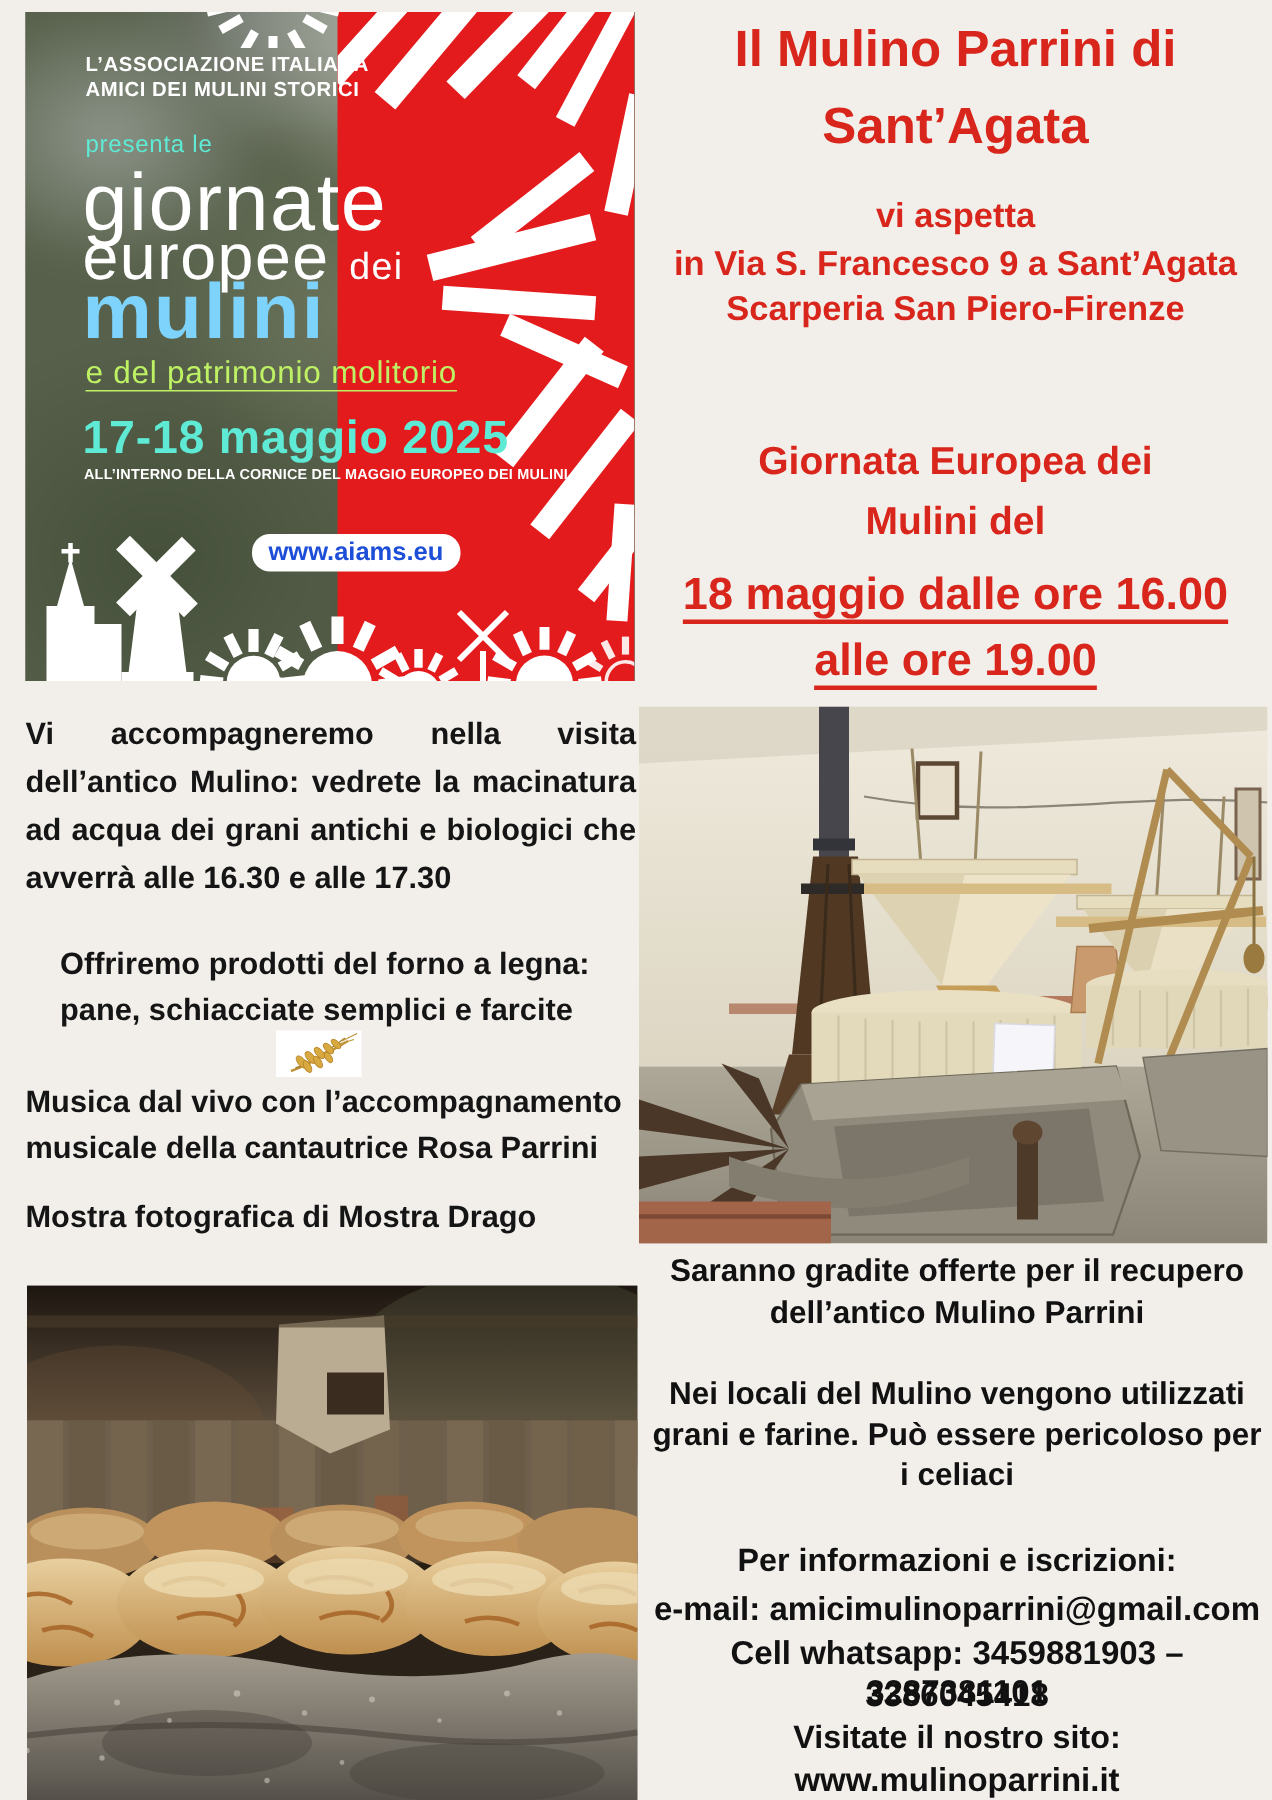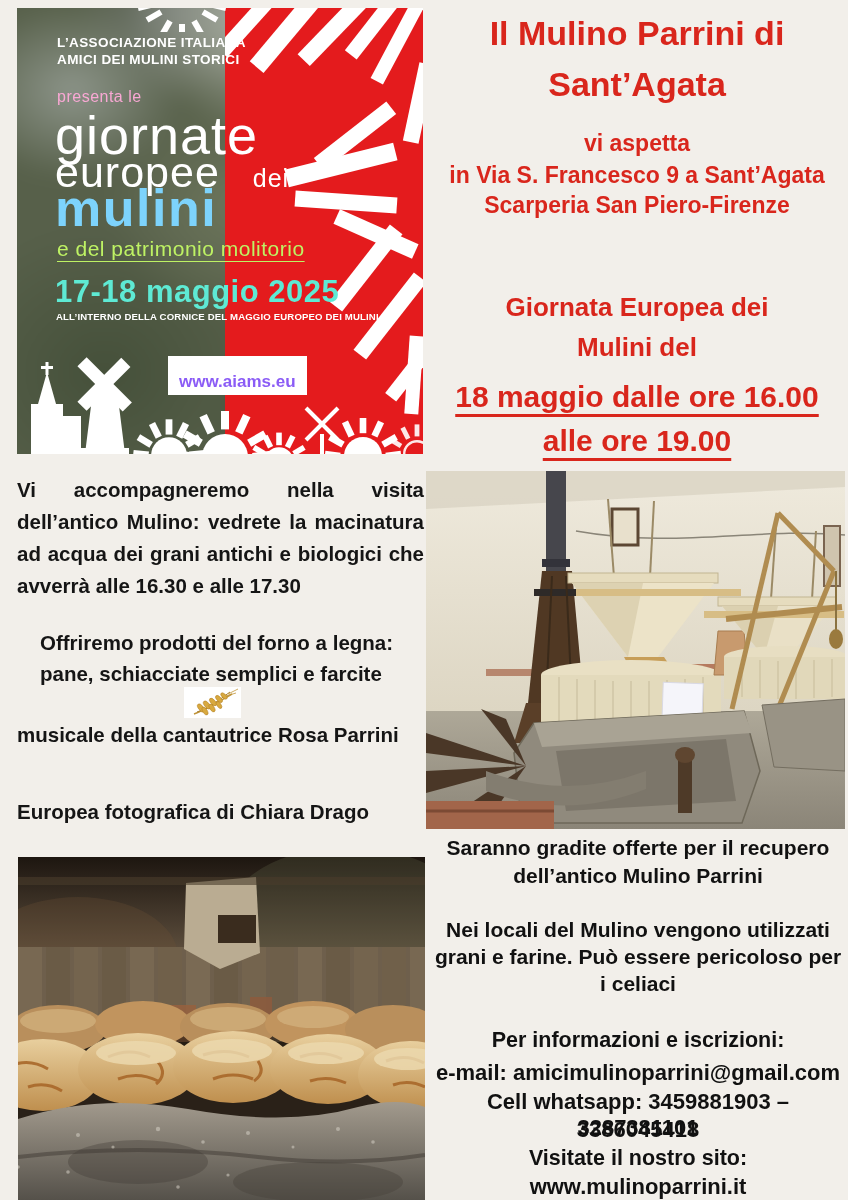--- a/index.html
+++ b/index.html
@@ -16,31 +16,31 @@
       radial-gradient(190px 150px at 18% 22%, #8d958a 0%, rgba(141,149,138,0) 60%),
       radial-gradient(150px 130px at 40% 6%, #6f756e 0%, rgba(111,117,110,0) 65%),
       radial-gradient(230px 190px at 55% 45%, #6d765c 0%, rgba(109,118,92,0) 60%),
       radial-gradient(260px 230px at 25% 78%, #45503a 0%, rgba(69,80,58,0) 65%),
       radial-gradient(220px 170px at 75% 88%, #3d4932 0%, rgba(61,73,50,0) 60%),
       radial-gradient(160px 140px at 90% 55%, #5d6849 0%, rgba(93,104,73,0) 60%);}
   .poster-red{position:absolute;left:208px;top:0;right:0;bottom:0;background:#e41b1d;overflow:hidden;}
   .poster-red svg{position:absolute;inset:0;}
   .assoc{left:40px;top:26px;color:#fff;font-weight:bold;font-size:13.5px;line-height:17px;
          letter-spacing:.4px;}
-  .presenta{left:40px;top:80px;color:#f9a8d4;font-size:16px;font-weight:300;letter-spacing:.5px;}
+  .presenta{left:40px;top:80px;color:#5eead4;font-size:16px;font-weight:300;letter-spacing:.5px;}
   .giornate{left:38px;top:96px;color:#fff;font-size:54px;font-weight:300;letter-spacing:1px;}
   .europee{left:38px;top:140px;color:#fff;font-size:43px;font-weight:300;letter-spacing:1px;}
-  .europee .small{font-size:25px;font-weight:300;margin-left:20px;}
+  .europee .small{font-size:25px;font-weight:300;}
   .mulini{left:38px;top:170px;color:#7dd3fc;font-size:52px;font-weight:800;letter-spacing:1.5px;}
   .patrimonio{left:40px;top:229px;color:#bef264;font-size:21px;font-weight:300;letter-spacing:.5px;
       text-decoration:underline;text-decoration-thickness:1px;text-underline-offset:5px;}
   .pdate{left:38px;top:266px;color:#5eead4;font-size:31px;font-weight:bold;letter-spacing:.5px;}
   .pdatesub{left:39px;top:303px;color:#fff;font-size:9.6px;font-weight:bold;letter-spacing:.15px;}
-  .aiams-box{left:151px;top:348px;background:#fff;color:#8b5cf6;font-weight:bold;font-size:17px;
-      padding:16px 11px 3px;}
+  .aiams-box{left:151px;top:348px;background:#fff;color:#1d4ed8;font-weight:bold;font-size:17px;
+      padding:2px 11px 3px;border-radius:12px;}
   .sil{left:0;bottom:0;width:406px;height:100px;}
   .topsun{left:95px;top:0;width:140px;height:24px;}
 
   
   .rline{position:absolute;left:428px;width:418px;text-align:center;color:#d9261c;font-weight:bold;}
   .r-title{top:8px;font-size:34px;line-height:51px;}
   .r-aspetta{top:130px;font-size:23px;}
   .r-addr1{top:162px;font-size:23px;}
   .r-addr2{top:192px;font-size:23px;}
   .r-ev1{top:252px;font-size:26px;}
@@ -322,24 +322,25 @@
         <ellipse cx="35" cy="18" rx="2" ry="4" transform="rotate(-34 35 18)"></ellipse>
       </g>
       <g stroke="#c09439" stroke-width="0.8">
         <line x1="44" y1="7" x2="54" y2="2"></line>
           <line x1="42" y1="9" x2="52" y2="6"></line>
       </g>
     </svg>
   </div>
 
   <div class="ltext para3">
+    <div>Musica dal vivo con l’accompagnamento</div>
     <div>musicale della cantautrice Rosa Parrini</div>
   </div>
   <div class="ltext para4">
-    <div>Europea fotografica di Chiara Drago</div>
+    <div>Mostra fotografica di Mostra Drago</div>
   </div>
 
   <div class="abs bread">
     <svg viewBox="0 0 407 343" width="407" height="343">
       <defs>
         <linearGradient id="vaultg" x1="0" y1="0" x2="0" y2="1">
           <stop offset="0" stop-color="#1d1610"></stop>
             <stop offset="1" stop-color="#6e5d49"></stop>
         </linearGradient>
         <linearGradient id="loafg" x1="0" y1="0" x2="0" y2="1">

